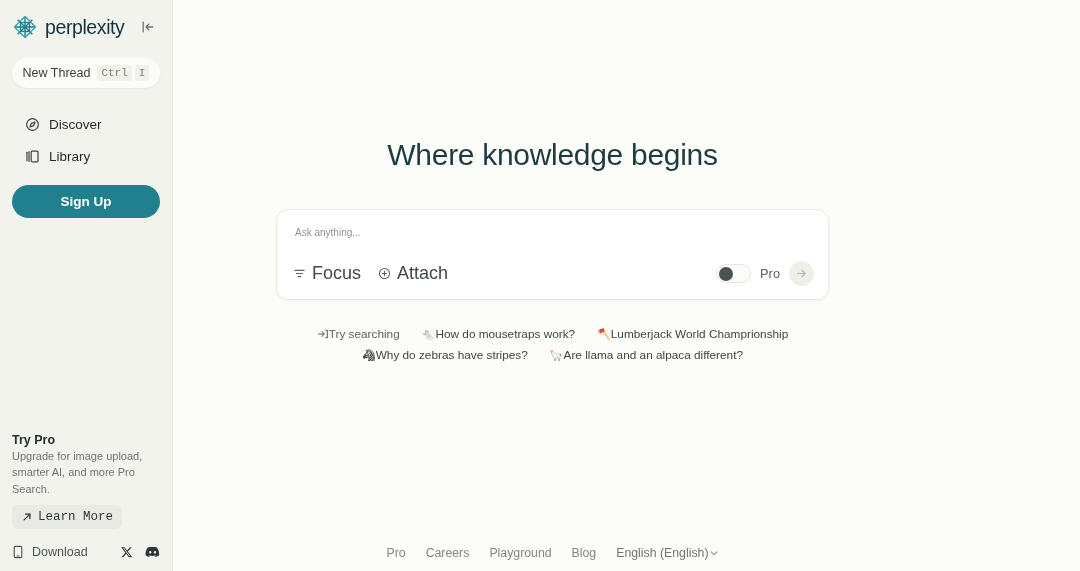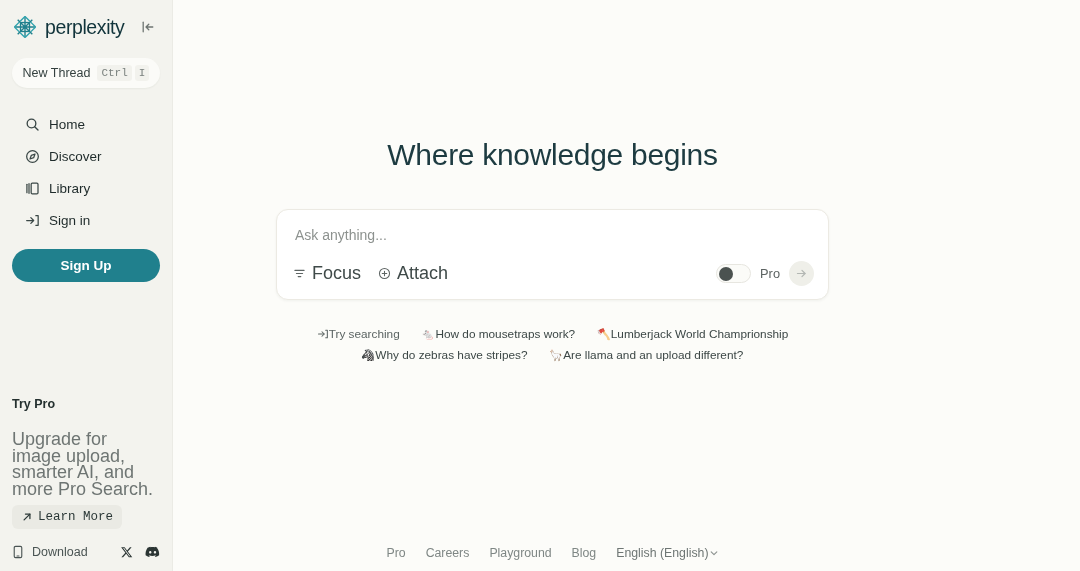--- a/index.html
+++ b/index.html
@@ -67,22 +67,22 @@
     background: #20808d; color: #ffffff;
     display: flex; align-items: center; justify-content: center;
     font-size: 13.5px; font-weight: 600; cursor: pointer; border: none;
   }
 
   .sb-spacer { flex: 1 1 auto; }
 
   .try-pro { padding: 0 12px; }
   .try-pro-title { font-size: 12.5px; font-weight: 700; color: #24302f; }
   .try-pro-desc {
-    font-size: 18px; color: #6e7573; line-height: 16.5px;
-    margin-top: 20px; max-width: 150px;
+    font-size: 11px; color: #6e7573; line-height: 16.5px;
+    margin-top: 1px; max-width: 150px;
   }
   .learn-more {
     margin-top: 8px; display: inline-flex; align-items: center; gap: 5px;
     background: #eaeae4; border-radius: 6px;
     padding: 5px 9px; cursor: pointer; font-family: Liberation Mono, monospace;
   }
   .learn-more-label { font-size: 12.5px; color: #2b3837; font-weight: 400; }
 
   .sb-bottom {
     margin-top: 16px; padding: 0 12px 12px 12px;
@@ -110,21 +110,21 @@
     background: #ffffff;
     border: 1px solid #eceae3;
     border-radius: 12px;
     box-shadow: 0 1px 3px rgba(20,30,28,0.05);
     display: flex; flex-direction: column;
     min-height: 91px;
   }
   .search-input {
     border: none; outline: none; background: transparent;
     font-family: "Liberation Sans", sans-serif;
-    font-size: 14px; color: #1f2b2b;
+    font-size: 10px; color: #1f2b2b;
     padding: 17px 18px 0 18px; width: 100%;
   }
   .search-input::placeholder { color: #8d928f; }
   .search-footer {
     margin-top: auto;
     display: flex; align-items: center; justify-content: space-between;
     padding: 0 14px 13px 16px;
   }
   .sf-left { display: flex; align-items: center; gap: 17px; }
   .sf-btn { display: flex; align-items: center; gap: 6px; cursor: pointer; color: #5e6564; }
@@ -200,29 +200,20 @@
       <div class="new-thread">
         <span class="new-thread-label">New Thread</span>
         <span class="kbd-group">
           <span class="kbd">Ctrl</span>
           <span class="kbd">I</span>
         </span>
       </div>
 
       <nav class="nav">
 
-        <div class="nav-item">
-          <span class="nav-icon">
-            <svg viewBox="0 0 18 18" width="15" height="15" fill="none" stroke="currentColor" stroke-width="1.6" stroke-linecap="round">
-              <circle cx="7.8" cy="7.8" r="5.2"></circle>
-                <path d="M11.6 11.6 L15.6 15.6"></path>
-            </svg>
-          </span>
-          <span class="nav-label">Home</span>
-        </div>
 
         <div class="nav-item">
           <span class="nav-icon">
             <svg viewBox="0 0 18 18" width="15" height="15" fill="none" stroke="currentColor" stroke-width="1.5" stroke-linecap="round" stroke-linejoin="round">
               <circle cx="9" cy="9" r="7"></circle>
                 <path d="M12 6 L7.6 7.6 L6 12 L10.4 10.4 Z"></path>
             </svg>
           </span>
           <span class="nav-label">Discover</span>
         </div>
@@ -231,29 +222,20 @@
           <span class="nav-icon">
             <svg viewBox="0 0 18 18" width="15" height="15" fill="none" stroke="currentColor" stroke-width="1.5" stroke-linecap="round" stroke-linejoin="round">
               <path d="M2.3 4 L2.3 14"></path>
                 <path d="M4.8 3.2 L4.8 14.8"></path>
               <rect x="7.4" y="2.6" width="8.2" height="12.8" rx="1.4"></rect>
             </svg>
           </span>
           <span class="nav-label">Library</span>
         </div>
 
-        <div class="nav-item">
-          <span class="nav-icon">
-            <svg viewBox="0 0 18 18" width="15" height="15" fill="none" stroke="currentColor" stroke-width="1.5" stroke-linecap="round" stroke-linejoin="round">
-              <path d="M2 9 L10 9 M7 5.6 L10.4 9 L7 12.4"></path>
-              <path d="M13 3.2 L15.8 3.2 L15.8 14.8 L13 14.8"></path>
-            </svg>
-          </span>
-          <span class="nav-label">Sign in</span>
-        </div>
 
       </nav>
     </div>
 
     <button class="signup-btn">Sign Up</button>
 
     <div class="sb-spacer"></div>
 
     <div class="try-pro">
       <div class="try-pro-title">Try Pro</div>
@@ -360,21 +342,21 @@
           <span class="sugg-label">Lumberjack World Champrionship</span>
         </div>
       </div>
       <div class="sugg-row">
         <div class="sugg">
           <span class="sugg-emoji">🦓</span>
           <span class="sugg-label">Why do zebras have stripes?</span>
         </div>
         <div class="sugg">
           <span class="sugg-emoji">🦙</span>
-          <span class="sugg-label">Are llama and an upload different?</span>
+          <span class="sugg-label">Are llama and an alpaca different?</span>
         </div>
       </div>
     </div>
 
     <div class="footer">
       <span class="footer-link">Pro</span>
       <span class="footer-link">Careers</span>
       <span class="footer-link">Playground</span>
       <span class="footer-link">Blog</span>
       <span class="footer-lang">

